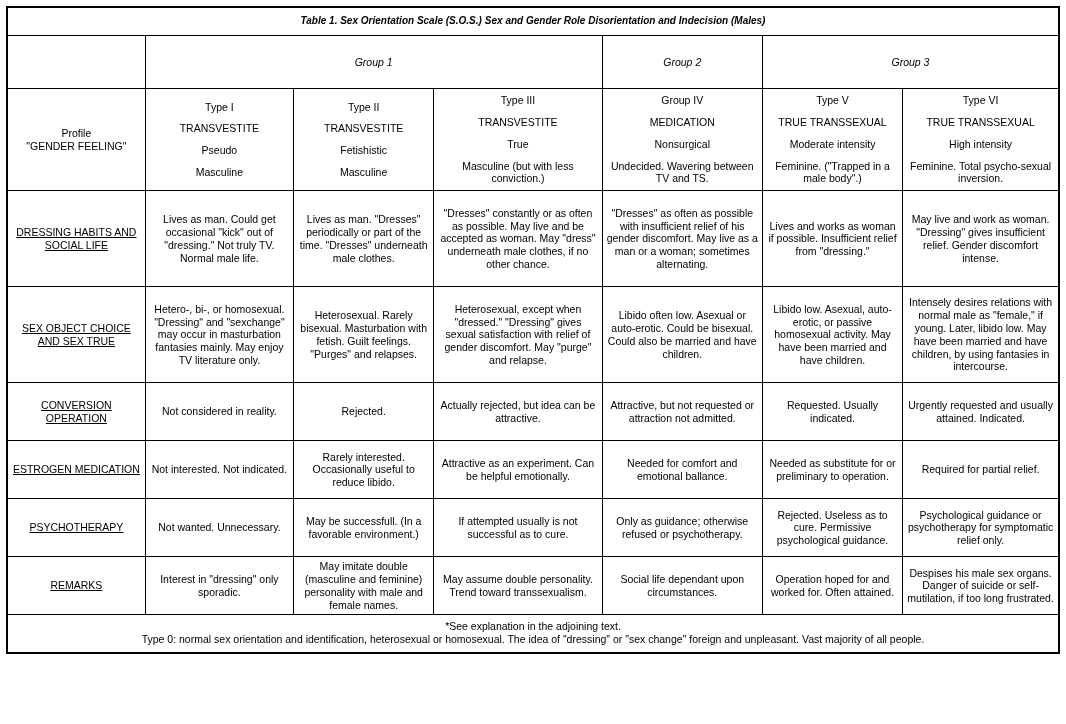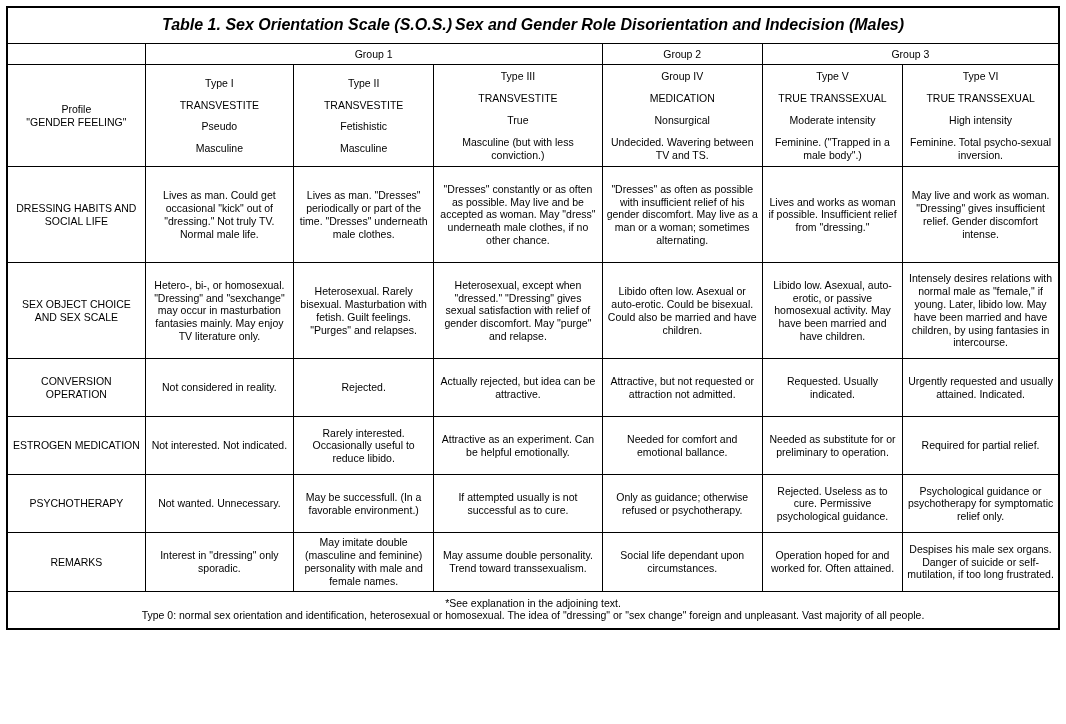--- a/index.html
+++ b/index.html
@@ -34,30 +34,32 @@
     font-size: 10.5px;
     line-height: 1.22;
   }
   .title-cell {
     border-bottom: 1px solid #000 !important;
     padding: 6px 4px 7px 4px !important;
   }
   .title-line {
     font-weight: bold;
     font-style: italic;
-    font-size: 16px;
+    font-size: 10px;
     line-height: 1.35;
   }
   .group-head {
     font-size: 11px;
-    padding: 4px 4px !important;
+    padding: 20px 4px !important;
+    font-style: italic;
   }
   .rowlabel {
     font-size: 10.5px;
     text-align: center;
+    text-decoration: underline;
   }
   .profile-cell {
     font-size: 10.5px;
     line-height: 1.9;
   }
   .profile-cell .pl {
     display: block;
   }
   .type-cell {
     font-size: 10.5px;
@@ -171,21 +173,21 @@
         <td class="rowlabel">DRESSING HABITS AND SOCIAL LIFE</td>
         <td class="body-cell">Lives as man. Could get occasional "kick" out of "dressing." Not truly TV. Normal male life.</td>
         <td class="body-cell">Lives as man. "Dresses" periodically or part of the time. "Dresses" underneath male clothes.</td>
         <td class="body-cell">"Dresses" constantly or as often as possible. May live and be accepted as woman. May "dress" underneath male clothes, if no other chance.</td>
         <td class="body-cell">"Dresses" as often as possible with insufficient relief of his gender discomfort. May live as a man or a woman; sometimes alternating.</td>
         <td class="body-cell">Lives and works as woman if possible. Insufficient relief from "dressing."</td>
         <td class="body-cell">May live and work as woman. "Dressing" gives insufficient relief. Gender discomfort intense.</td>
       </tr>
 
       <tr class="tall">
-        <td class="rowlabel">SEX OBJECT CHOICE AND SEX SCALE</td>
+        <td class="rowlabel">SEX OBJECT CHOICE AND SEX TRUE</td>
         <td class="body-cell">Hetero-, bi-, or homosexual. "Dressing" and "sexchange" may occur in masturbation fantasies mainly. May enjoy TV literature only.</td>
         <td class="body-cell">Heterosexual. Rarely bisexual. Masturbation with fetish. Guilt feelings. "Purges" and relapses.</td>
         <td class="body-cell">Heterosexual, except when "dressed." "Dressing" gives sexual satisfaction with relief of gender discomfort. May "purge" and relapse.</td>
         <td class="body-cell">Libido often low. Asexual or auto-erotic. Could be bisexual. Could also be married and have children.</td>
         <td class="body-cell">Libido low. Asexual, auto-erotic, or passive homosexual activity. May have been married and have children.</td>
         <td class="body-cell">Intensely desires relations with normal male as "female," if young. Later, libido low. May have been married and have children, by using fantasies in intercourse.</td>
       </tr>
 
 
       <tr class="mid">

